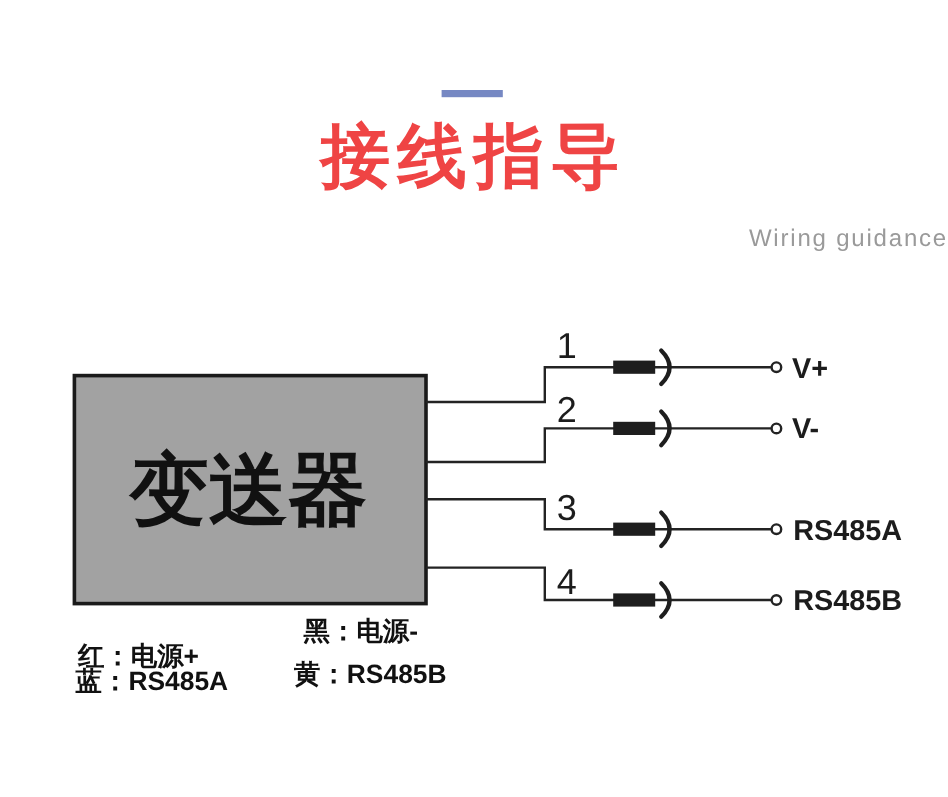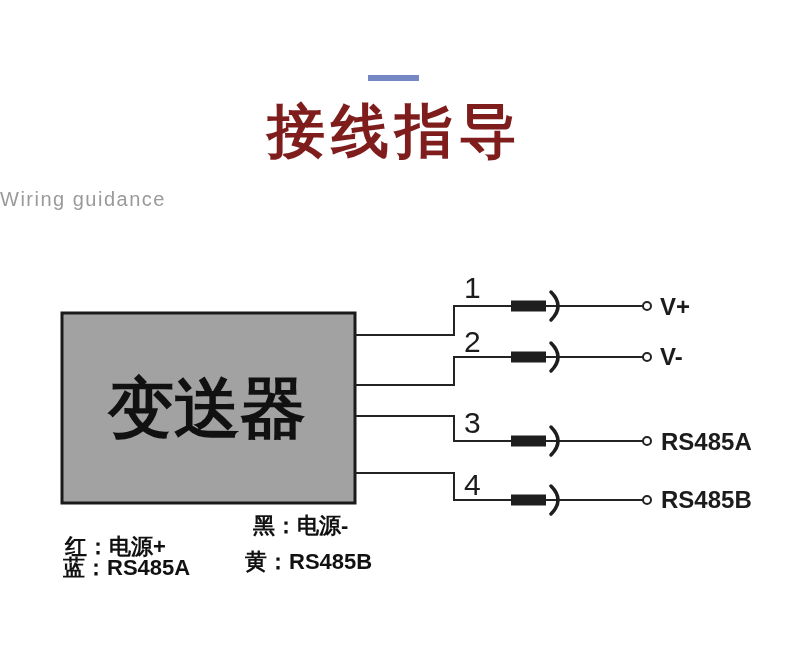--- a/index.html
+++ b/index.html
@@ -19,28 +19,28 @@
   }
   .title {
     position: absolute;
     left: 0; top: 96px;
     width: 790px;
     margin: 0;
     text-align: center;
     font-size: 58px;
     font-weight: 600;
     letter-spacing: 6px;
-    color: #7f1d1d;
+    color: #ef4444;
     line-height: 1.2;
   }
   .subtitle {
     position: absolute;
     left: 0; top: 188px;
     width: 790px;
-    text-align: left;
+    text-align: right;
     font-size: 20px;
     font-weight: 400;
     letter-spacing: 1.5px;
     color: #9a9a9a;
   }
   svg.diagram {
     position: absolute;
     left: 0; top: 0;
     width: 790px; height: 664px;
   }

